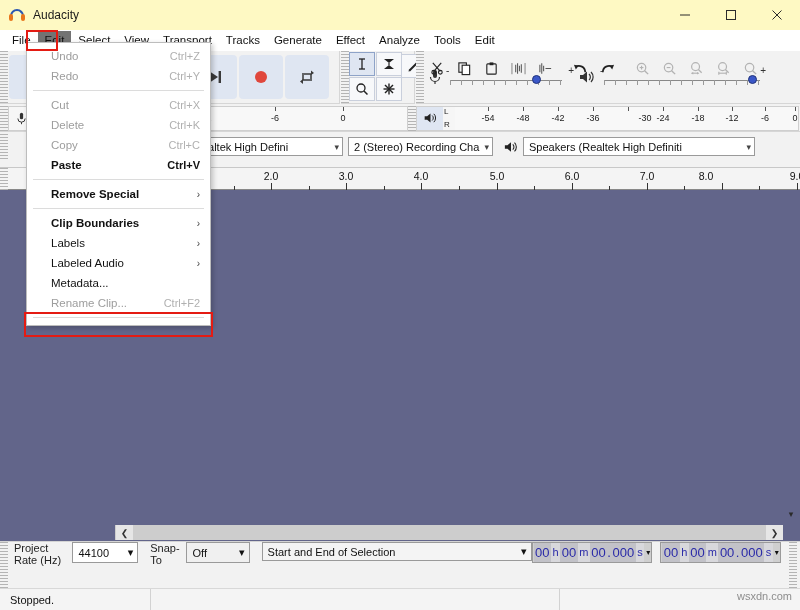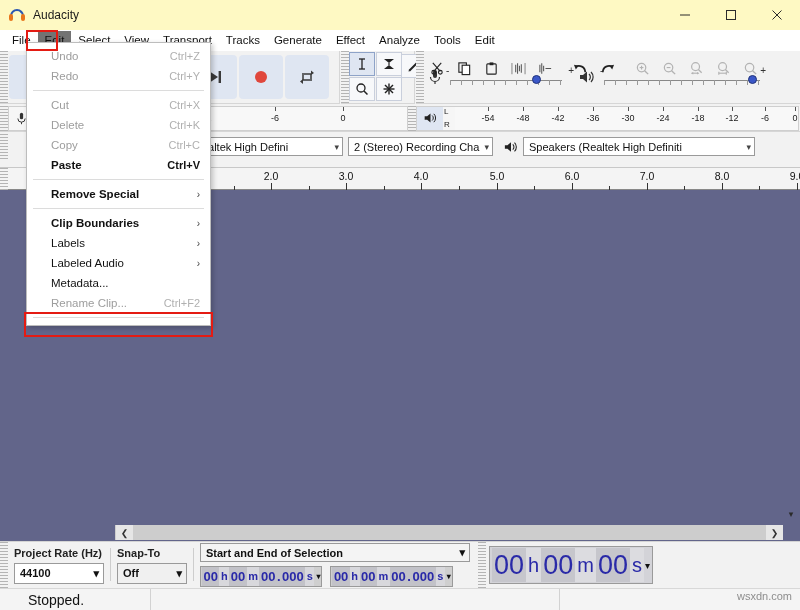--- a/index.html
+++ b/index.html
@@ -222,21 +222,21 @@
     background: #62658a; display: flex; align-items: center; justify-content: center;
     color: #2a2a2a; font-size: 9px;
   }
 
   
   .selbar {
     position: absolute; left: 0; top: 541px; width: 800px; height: 47px;
     background: #f2f2f2; display: flex; align-items: stretch;
     border-top: 1px solid #d4d4d4;
   }
-  .selblock { display: flex; flex-direction: column; justify-content: center; height: 100%; font-weight: bold; }
+  .selblock { display: flex; justify-content: center; height: 100%; }
   .sb-lbl { font-size: 11px; color: #222; }
   .sep-v { width: 1px; background: #cdcdcd; margin: 6px 6px; height: 33px; }
   .sel-combo {
     height: 21px; background: #f0f0f0; border: 1px solid #9a9a9a;
     display: flex; align-items: center; justify-content: space-between;
     font-size: 11px; color: #111; padding: 0 4px 0 5px;
   }
   .sel-combo.white { background: #ffffff; }
   .timefield {
     height: 21px; background: #cfcfcf; border: 1px solid #9a9a9a;
@@ -259,21 +259,21 @@
     display: flex; align-items: center; padding: 0 2px;
   }
   .bigdigit { font-size: 27px; color: #2a2aa8; background: #c6c6cc; padding: 0 2px; line-height: 34px; }
   .bigunit { font-size: 20px; color: #2a2aa8; background: #dcdce0; padding: 0 2px; line-height: 34px; }
 
   .statusbar {
     position: absolute; left: 0; top: 588px; width: 800px; height: 22px;
     background: #f4f4f4; border-top: 1px solid #d8d8d8;
     display: flex; align-items: center;
   }
-  .status-text { font-size: 14px; color: #111; padding-left: 28px; }
+  .status-text { font-size: 11px; color: #111; padding-left: 10px; }
   .status-div { width: 1px; height: 22px; background: #d2d2d2; }
   .watermark {
     position: absolute; right: 8px; top: 590px;
     font-size: 11px; color: #8d8d8d;
   }
 
   
   .dropdown {
     position: absolute; left: 26px; top: 42px; width: 185px;
     background: #ffffff;
@@ -522,21 +522,21 @@
         <div class="meter-scale" style="flex:1;">
           <div class="mtick" style="left:33px;"></div>
             <span class="mlbl" style="left:33px;">-54</span>
           <div class="mtick" style="left:68px;"></div>
             <span class="mlbl" style="left:68px;">-48</span>
           <div class="mtick" style="left:103px;"></div>
             <span class="mlbl" style="left:103px;">-42</span>
           <div class="mtick" style="left:138px;"></div>
             <span class="mlbl" style="left:138px;">-36</span>
           <div class="mtick" style="left:173px;"></div>
-            <span class="mlbl" style="left:173px;">-30</span>
+            <span class="mlbl" style="left:190px;">-30</span>
           <div class="mtick" style="left:208px;"></div>
             <span class="mlbl" style="left:208px;">-24</span>
           <div class="mtick" style="left:243px;"></div>
             <span class="mlbl" style="left:243px;">-18</span>
           <div class="mtick" style="left:277px;"></div>
             <span class="mlbl" style="left:277px;">-12</span>
           <div class="mtick" style="left:310px;"></div>
             <span class="mlbl" style="left:310px;">-6</span>
           <div class="mtick" style="left:340px;"></div>
             <span class="mlbl" style="left:340px;">0</span>
@@ -574,21 +574,21 @@
 
     <div class="ruler">
       <div class="ruler-left"></div>
       <div style="position:absolute;left:196px;top:0;width:604px;height:22px;border-left:1px solid #888;">
         <span class="rlbl" style="left:74px;">2.0</span>
         <span class="rlbl" style="left:149px;">3.0</span>
         <span class="rlbl" style="left:224px;">4.0</span>
         <span class="rlbl" style="left:300px;">5.0</span>
         <span class="rlbl" style="left:375px;">6.0</span>
         <span class="rlbl" style="left:450px;">7.0</span>
-        <span class="rlbl" style="left:525px;">8.0</span>
+        <span class="rlbl" style="left:509px;">8.0</span>
         <span class="rlbl" style="left:600px;">9.0</span>
 
         <div class="rtick maj" style="left:74px;"></div>
         <div class="rtick maj" style="left:149px;"></div>
         <div class="rtick maj" style="left:224px;"></div>
         <div class="rtick maj" style="left:300px;"></div>
         <div class="rtick maj" style="left:375px;"></div>
         <div class="rtick maj" style="left:450px;"></div>
         <div class="rtick maj" style="left:525px;"></div>
         <div class="rtick maj" style="left:600px;"></div>

